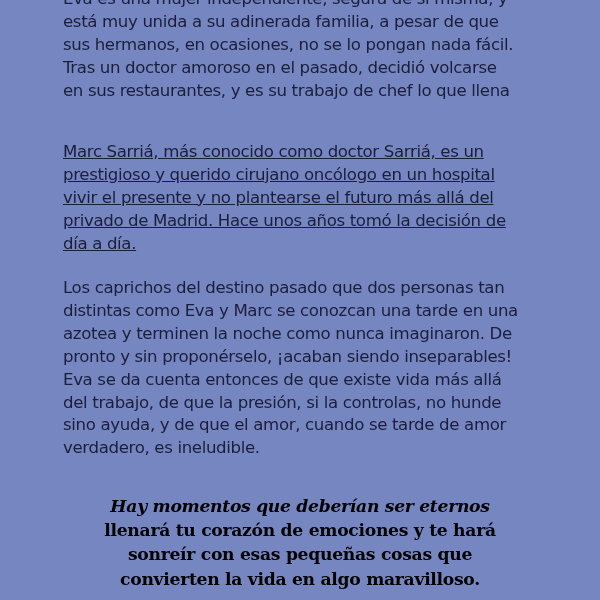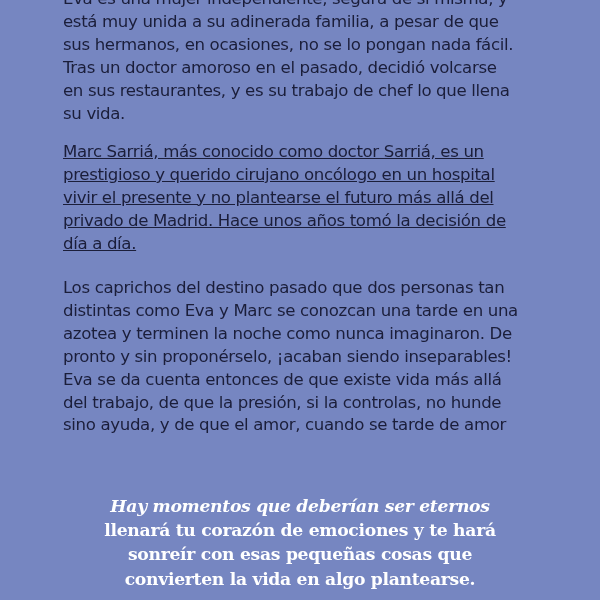--- a/index.html
+++ b/index.html
@@ -47,21 +47,21 @@
     .tagline {
       position: absolute;
       left: 0;
       width: 600px;
       top: 494px;
       text-align: center;
       font-family: "DejaVu Serif", serif;
       font-weight: bold;
       font-size: 17.2px;
       line-height: 24.2px;
-      color: #ffffff;
+      color: #000000;
       letter-spacing: -0.3px;
     }
     .tagline .tline {
       display: block;
       white-space: nowrap;
     }
     .tagline .tline.italic {
       font-style: italic;
     }
   </style>
@@ -69,41 +69,41 @@
 <body>
 
 <div class="page">
 
   <div class="body-text p1">
     <span class="line">Eva es una mujer independiente, segura de sí misma, y</span>
     <span class="line">está muy unida a su adinerada familia, a pesar de que</span>
     <span class="line">sus hermanos, en ocasiones, no se lo pongan nada fácil.</span>
     <span class="line">Tras un doctor amoroso en el pasado, decidió volcarse</span>
     <span class="line">en sus restaurantes, y es su trabajo de chef lo que llena</span>
-    <span class="line last">su vida.</span>
   </div>
 
   <div class="body-text p2">
     <span class="line">Marc Sarriá, más conocido como doctor Sarriá, es un</span>
     <span class="line">prestigioso y querido cirujano oncólogo en un hospital</span>
     <span class="line">vivir el presente y no plantearse el futuro más allá del</span>
     <span class="line">privado de Madrid. Hace unos años tomó la decisión de</span>
     <span class="line last">día a día.</span>
   </div>
 
   <div class="body-text p3">
     <span class="line">Los caprichos del destino pasado que dos personas tan</span>
     <span class="line">distintas como Eva y Marc se conozcan una tarde en una</span>
     <span class="line">azotea y terminen la noche como nunca imaginaron. De</span>
     <span class="line">pronto y sin proponérselo, ¡acaban siendo inseparables!</span>
     <span class="line">Eva se da cuenta entonces de que existe vida más allá</span>
     <span class="line">del trabajo, de que la presión, si la controlas, no hunde</span>
     <span class="line">sino ayuda, y de que el amor, cuando se tarde de amor</span>
+    <span class="line last">verdadero, es ineludible.</span>
   </div>
 
   <div class="tagline">
     <span class="tline italic">Hay momentos que deberían ser eternos</span>
     <span class="tline">llenará tu corazón de emociones y te hará</span>
     <span class="tline">sonreír con esas pequeñas cosas que</span>
-    <span class="tline">convierten la vida en algo plantearse.</span>
+    <span class="tline">convierten la vida en algo maravilloso.</span>
   </div>
 
 </div>
 
 </body></html>

